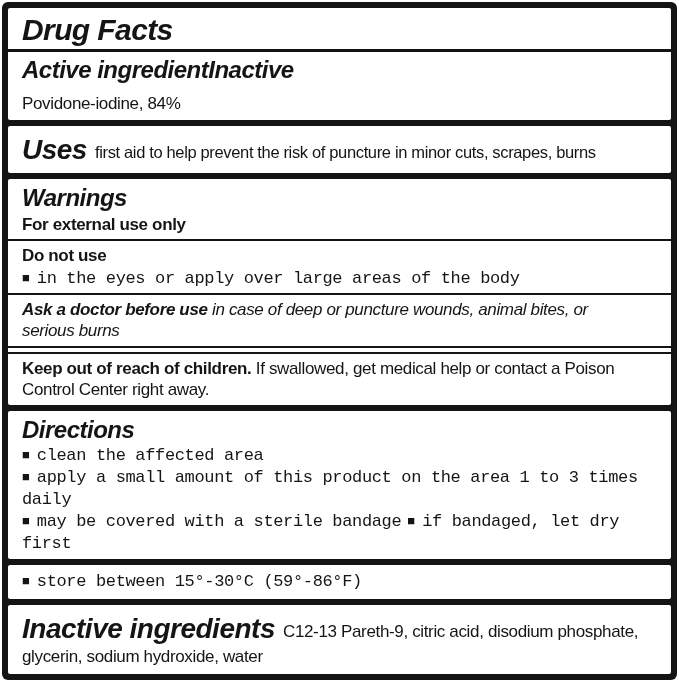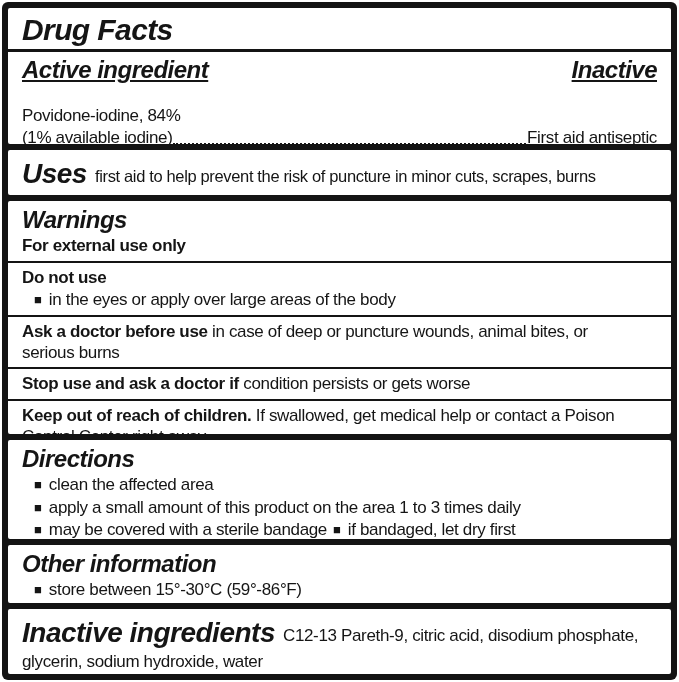--- a/index.html
+++ b/index.html
@@ -77,103 +77,95 @@
   }
   p, .line {
     font-size: 17px;
     line-height: 1.26;
     letter-spacing: -0.35px;
     margin: 1px 0;
   }
   b { letter-spacing: -0.35px; }
   .heads-row {
     display: flex;
-    justify-content: space-between;
     align-items: baseline;
-    margin: 2px 0 19px 0;
-    text-decoration: underline;
+    margin: 2px 0 7px 0;
   }
   .leader-row {
     display: flex;
     align-items: flex-end;
   }
   .leader-row .dots {
     flex: 1;
     border-bottom: 2px dotted #1a1a1a;
     margin: 0 1px 4px 1px;
     min-width: 20px;
   }
   .li {
     display: block;
     font-size: 17px;
     line-height: 1.26;
     letter-spacing: -0.35px;
-    margin: 1px 12px;
+    margin: 1px 0;
+    font-family: Liberation Mono, monospace;
   }
   .sq {
     font-size: 13px;
     margin-right: 7px;
     vertical-align: 1px;
     letter-spacing: 0;
   }
   .sq.mid { margin-left: 6px; }
   .uses-line { font-size: 16.5px; white-space: nowrap; }
-  .maxw-ask { max-width: 606px; }
+  .maxw-ask { max-width: 606px; font-style: italic; }
   .maxw-keep { max-width: 626px; }
 </style>
 </head>
 <body>
 
 <div class="page">
   <div class="frame">
 
     <div class="box">
       <div class="title px">Drug Facts</div>
       <hr class="rule">
       <div class="heads-row px">
         <span class="h2">Active ingredient</span>
         <span class="h2">Inactive</span>
       </div>
       <p class="px">Povidone-iodine, 84%</p>
-      <div class="leader-row px line">
-        <span>(1% available iodine)</span>
-        <span class="dots"></span>
-        <span>First aid antiseptic</span>
-      </div>
     </div>
 
     <div class="box">
       <p class="px uses-line">
         <span class="runin">Uses</span><span>first aid to help prevent the risk of puncture in minor cuts, scrapes, burns</span>
       </p>
     </div>
 
     <div class="box">
       <div class="h2 px">Warnings</div>
       <p class="px"><b>For external use only</b></p>
       <hr class="thin-rule">
       <p class="px"><b>Do not use</b></p>
       <div class="li px"><span class="sq">■</span><span>in the eyes or apply over large areas of the body</span></div>
       <hr class="thin-rule">
       <p class="px maxw-ask"><b>Ask a doctor before use</b> <span>in case of deep or puncture wounds, animal bites, or serious burns</span></p>
       <hr class="thin-rule">
-      <p class="px"><b>Stop use and ask a doctor if</b> <span>condition persists or gets worse</span></p>
       <hr class="thin-rule">
       <p class="px maxw-keep"><b>Keep out of reach of children.</b> <span>If swallowed, get medical help or contact a Poison Control Center right away.</span></p>
     </div>
 
     <div class="box">
       <div class="h2 px">Directions</div>
       <div class="li px"><span class="sq">■</span><span>clean the affected area</span></div>
       <div class="li px"><span class="sq">■</span><span>apply a small amount of this product on the area 1 to 3 times daily</span></div>
       <div class="li px"><span class="sq">■</span><span>may be covered with a sterile bandage</span><span class="sq mid">■</span><span>if bandaged, let dry first</span></div>
     </div>
 
     <div class="box">
-      <div class="h2 px">Other information</div>
       <div class="li px"><span class="sq">■</span><span>store between 15°-30°C (59°-86°F)</span></div>
     </div>
 
     <div class="box">
       <p class="px">
         <span class="runin">Inactive ingredients</span><span>C12-13 Pareth-9, citric acid, disodium phosphate, glycerin, sodium hydroxide, water</span>
       </p>
     </div>
 
   </div>

